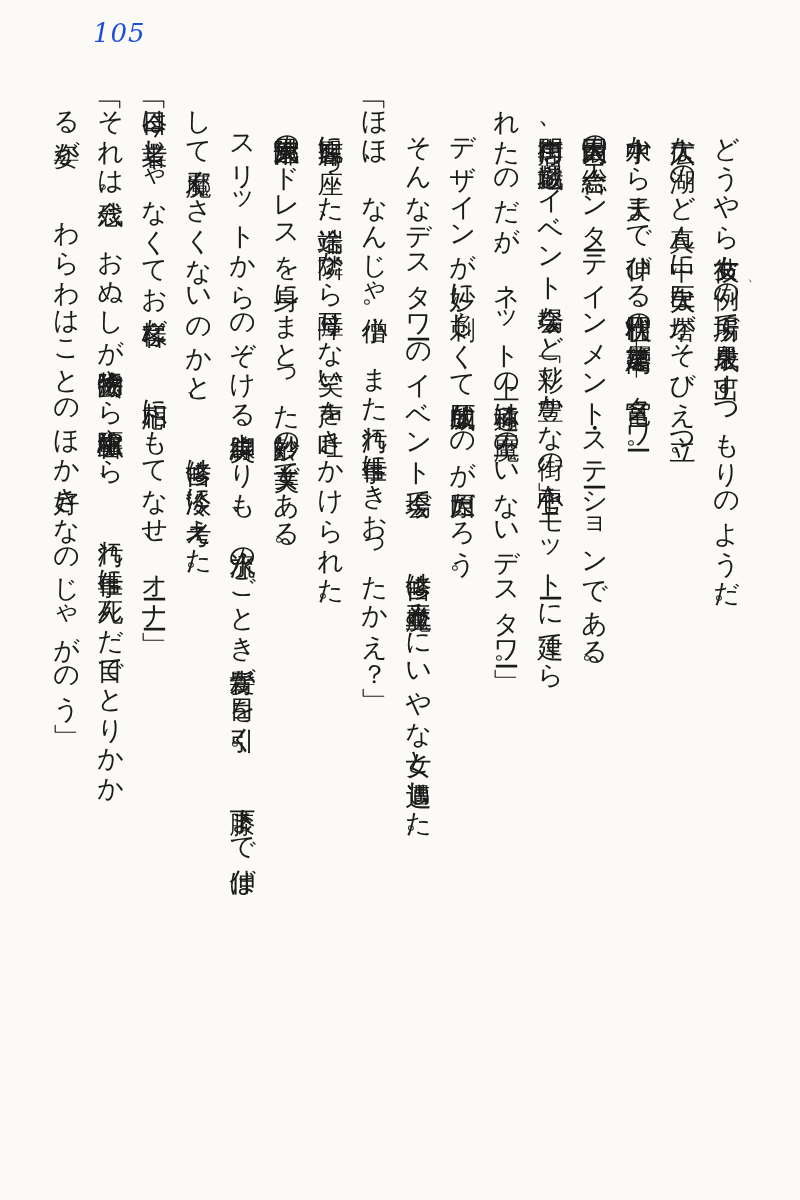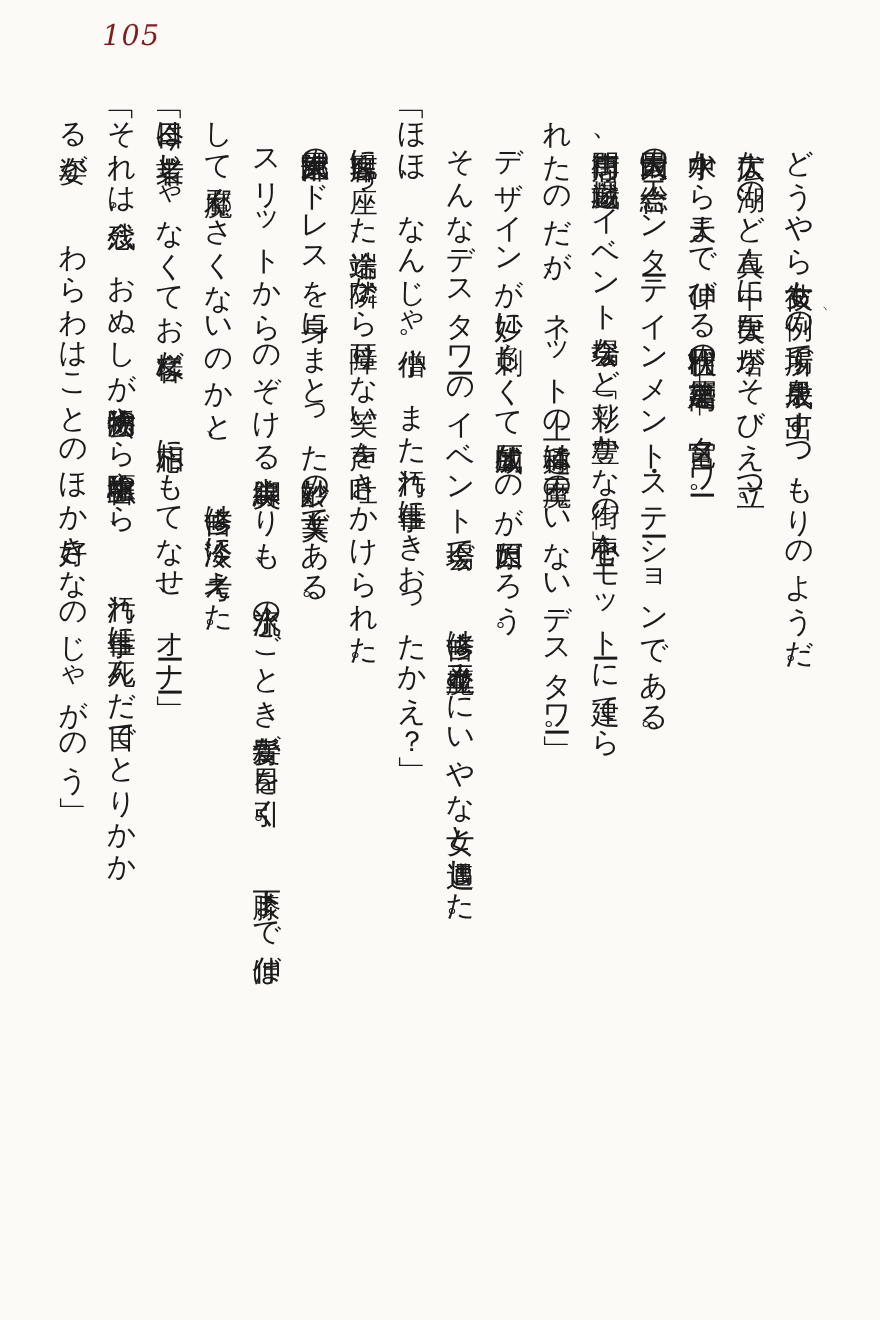--- a/index.html
+++ b/index.html
@@ -13,21 +13,21 @@
     overflow: hidden;
     background: #fbfaf7;
   }
   .page-number {
     position: absolute;
     top: 18px;
     left: 93px;
     font-family: "DejaVu Serif", "Liberation Serif", serif;
     font-style: italic;
     font-size: 26px;
-    color: #7f1d1d;
+    color: #1d4ed8;
     letter-spacing: 1px;
   }
   .text-block {
     position: absolute;
     top: 92px;
     right: 42px;
     height: 1064px;
     writing-mode: vertical-rl;
     -webkit-writing-mode: vertical-rl;
     text-orientation: mixed;

